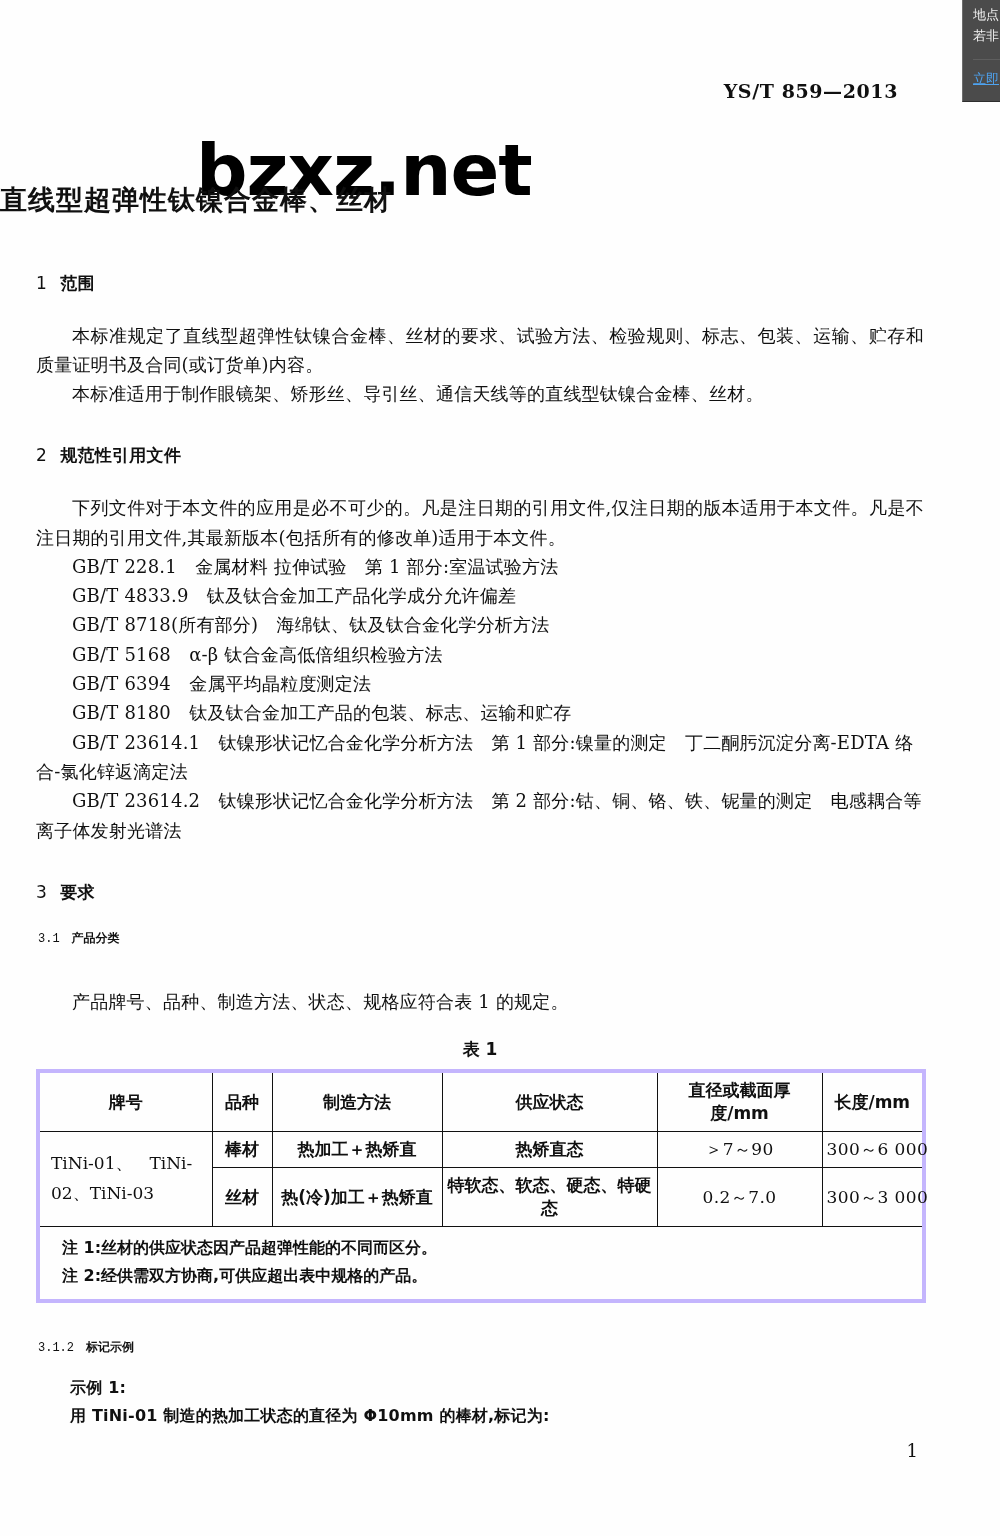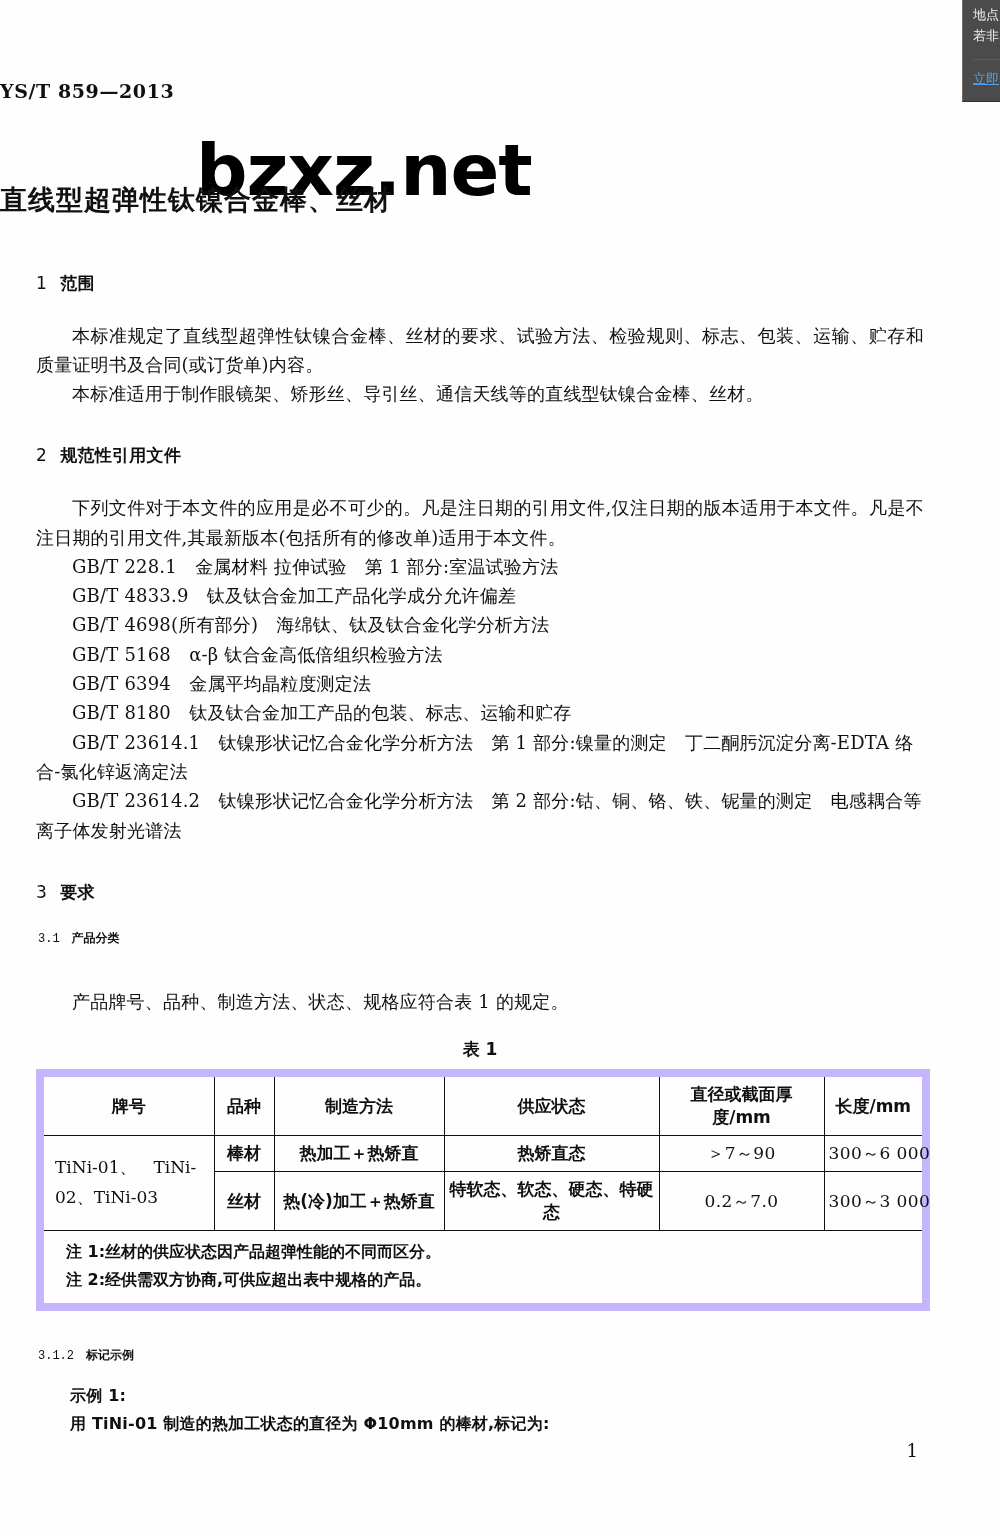--- a/index.html
+++ b/index.html
@@ -25,21 +25,21 @@
     background: #fefefe;
   }
 
   
   .doc-header {
     position: absolute;
     top: 80px;
     left: 0;
     width: 980px;
     height: 30px;
-    text-align: left;
+    text-align: right;
     padding-right: 82px;
     box-sizing: border-box;
   }
   .doc-header .std-no {
     font-family: "DejaVu Serif", "Liberation Serif", serif;
     font-weight: bold;
     font-size: 19px;
     letter-spacing: 0.6px;
   }
 
@@ -123,21 +123,21 @@
     font-family: "DejaVu Sans", "Liberation Sans", sans-serif;
     font-weight: bold;
     font-size: 17px;
     margin: 0 0 8px 0;
   }
   table.spec {
     border-collapse: collapse;
     width: 886px;
     margin: 0;
     table-layout: fixed;
-    border: 8px solid #c4b5fd;
+    border: 4px solid #c4b5fd;
   }
   table.spec th, table.spec td {
     border: 1px solid #111;
     padding: 6px 4px;
     text-align: center;
     font-size: 17px;
     font-family: "DejaVu Sans", "Liberation Sans", sans-serif;
     font-weight: bold;
     line-height: 1.35;
   }
@@ -243,21 +243,21 @@
 
     <div class="spacer-sec"></div>
 
     <h2 class="sec">
       <span class="num">2</span><span>规范性引用文件</span>
     </h2>
     <div class="spacer-md"></div>
     <p class="para">下列文件对于本文件的应用是必不可少的。凡是注日期的引用文件,仅注日期的版本适用于本文件。凡是不注日期的引用文件,其最新版本(包括所有的修改单)适用于本文件。</p>
     <p class="ref">GB/T 228.1　金属材料 拉伸试验　第 1 部分:室温试验方法</p>
     <p class="ref">GB/T 4833.9　钛及钛合金加工产品化学成分允许偏差</p>
-    <p class="ref">GB/T 4698(所有部分)　海绵钛、钛及钛合金化学分析方法</p>
+    <p class="ref">GB/T 8718(所有部分)　海绵钛、钛及钛合金化学分析方法</p>
     <p class="ref">GB/T 5168　α-β 钛合金高低倍组织检验方法</p>
     <p class="ref">GB/T 6394　金属平均晶粒度测定法</p>
     <p class="ref">GB/T 8180　钛及钛合金加工产品的包装、标志、运输和贮存</p>
     <p class="ref">GB/T 23614.1　钛镍形状记忆合金化学分析方法　第 1 部分:镍量的测定　丁二酮肟沉淀分离-EDTA 络合-氯化锌返滴定法</p>
     <p class="ref">GB/T 23614.2　钛镍形状记忆合金化学分析方法　第 2 部分:钴、铜、铬、铁、铌量的测定　电感耦合等离子体发射光谱法</p>
 
     <div class="spacer-sec"></div>
 
     <h2 class="sec">
       <span class="num">3</span><span>要求</span>

